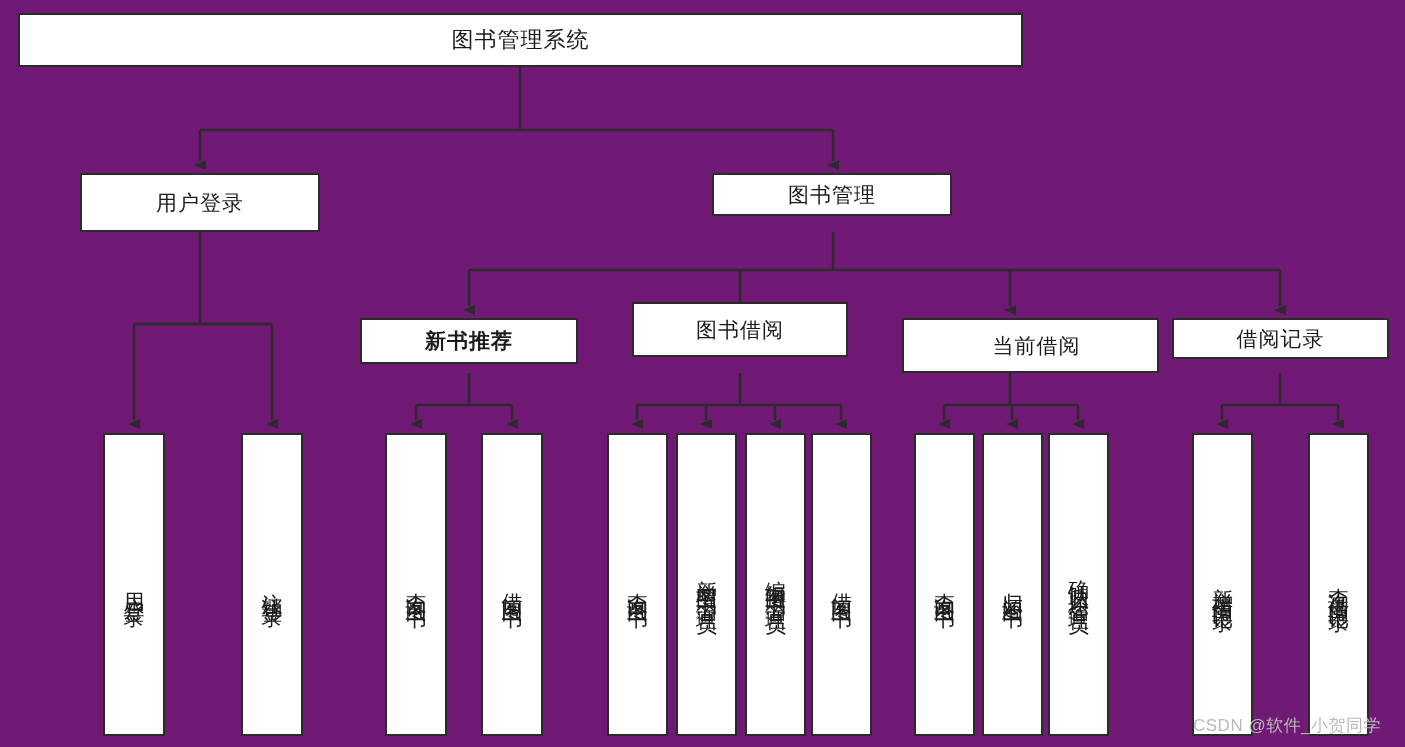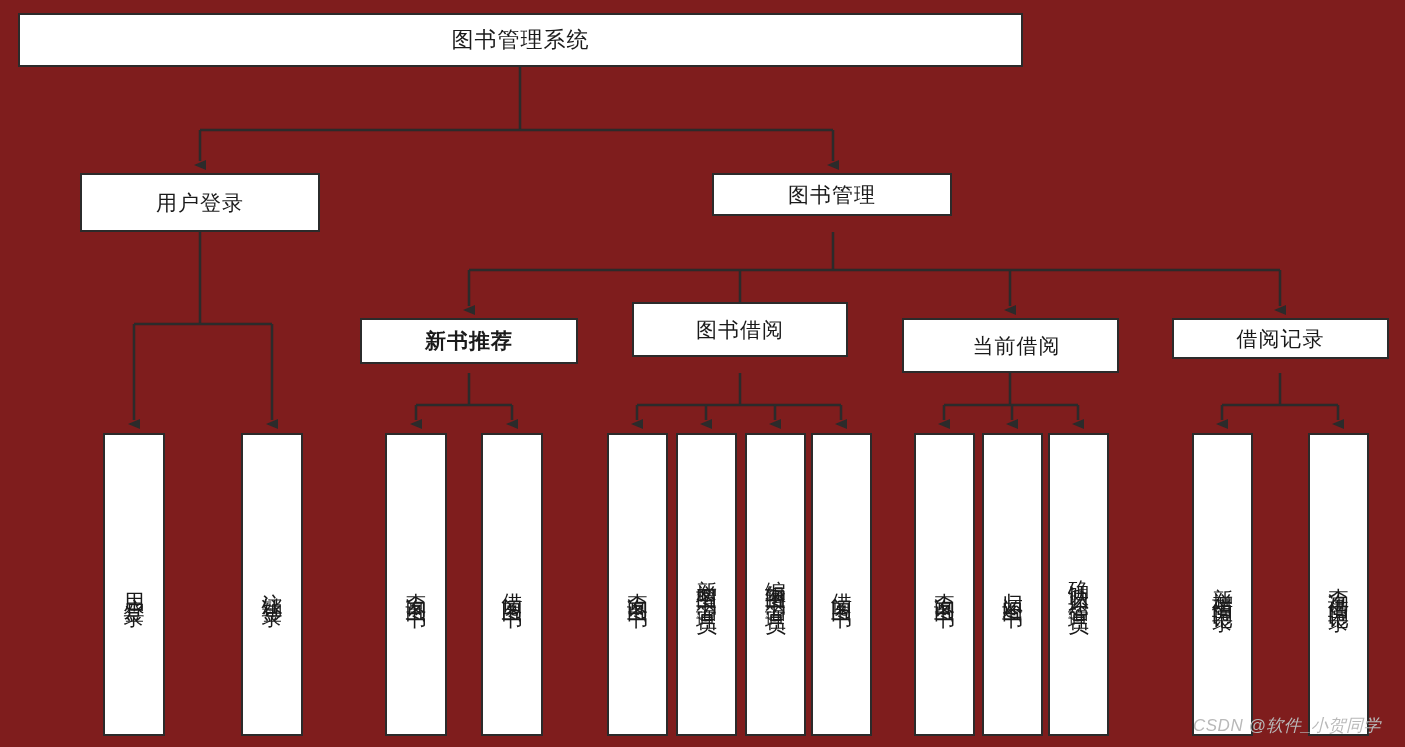--- a/index.html
+++ b/index.html
@@ -7,21 +7,21 @@
     padding: 0;
     background: #ffffff;
   }
   body {
     font-family: "Liberation Sans", "DejaVu Sans", sans-serif;
   }
   #diagram-root {
     position: relative;
     width: 1405px;
     height: 747px;
-    background: #7f1d1d;
+    background: #701a75;
     overflow: hidden;
   }
   svg#wires {
     position: absolute;
     left: 0;
     top: 0;
     width: 1405px;
     height: 747px;
     pointer-events: none;
   }
@@ -60,21 +60,20 @@
     display: block;
   }
   .watermark {
     position: absolute;
     font-size: 17px;
     color: #b9b9b9;
     white-space: nowrap;
     left: 1193px;
     top: 714px;
     letter-spacing: 0.5px;
-    font-style: italic;
   }
 </style>
 </head>
 <body>
 
 <div id="diagram-root">
 
   <svg id="wires" viewBox="0 0 1405 747">
     <defs>
       <marker id="arrow" markerWidth="10" markerHeight="12" refX="1" refY="6" orient="auto" markerUnits="userSpaceOnUse">
@@ -135,21 +134,21 @@
   <div class="node node-h" style="left:712px; top:173px; width:240px; height:43px;">
     <span>图书管理</span>
   </div>
 
   <div class="node node-h" style="left:360px; top:318px; width:218px; height:46px;font-weight:bold;">
     <span>新书推荐</span>
   </div>
   <div class="node node-h" style="left:632px; top:302px; width:216px; height:55px;">
     <span>图书借阅</span>
   </div>
-  <div class="node node-h" style="left:902px; top:318px; width:217px; height:55px;padding-left:12px;">
+  <div class="node node-h" style="left:902px; top:318px; width:257px; height:55px;padding-left:12px;">
     <span>当前借阅</span>
   </div>
   <div class="node node-h" style="left:1172px; top:318px; width:217px; height:41px;">
     <span>借阅记录</span>
   </div>
 
   <div class="node node-v" style="left:103px; top:433px; width:62px; height:303px;">
     <span class="vlabel">用户登录</span>
   </div>
   <div class="node node-v" style="left:241px; top:433px; width:62px; height:303px;">

